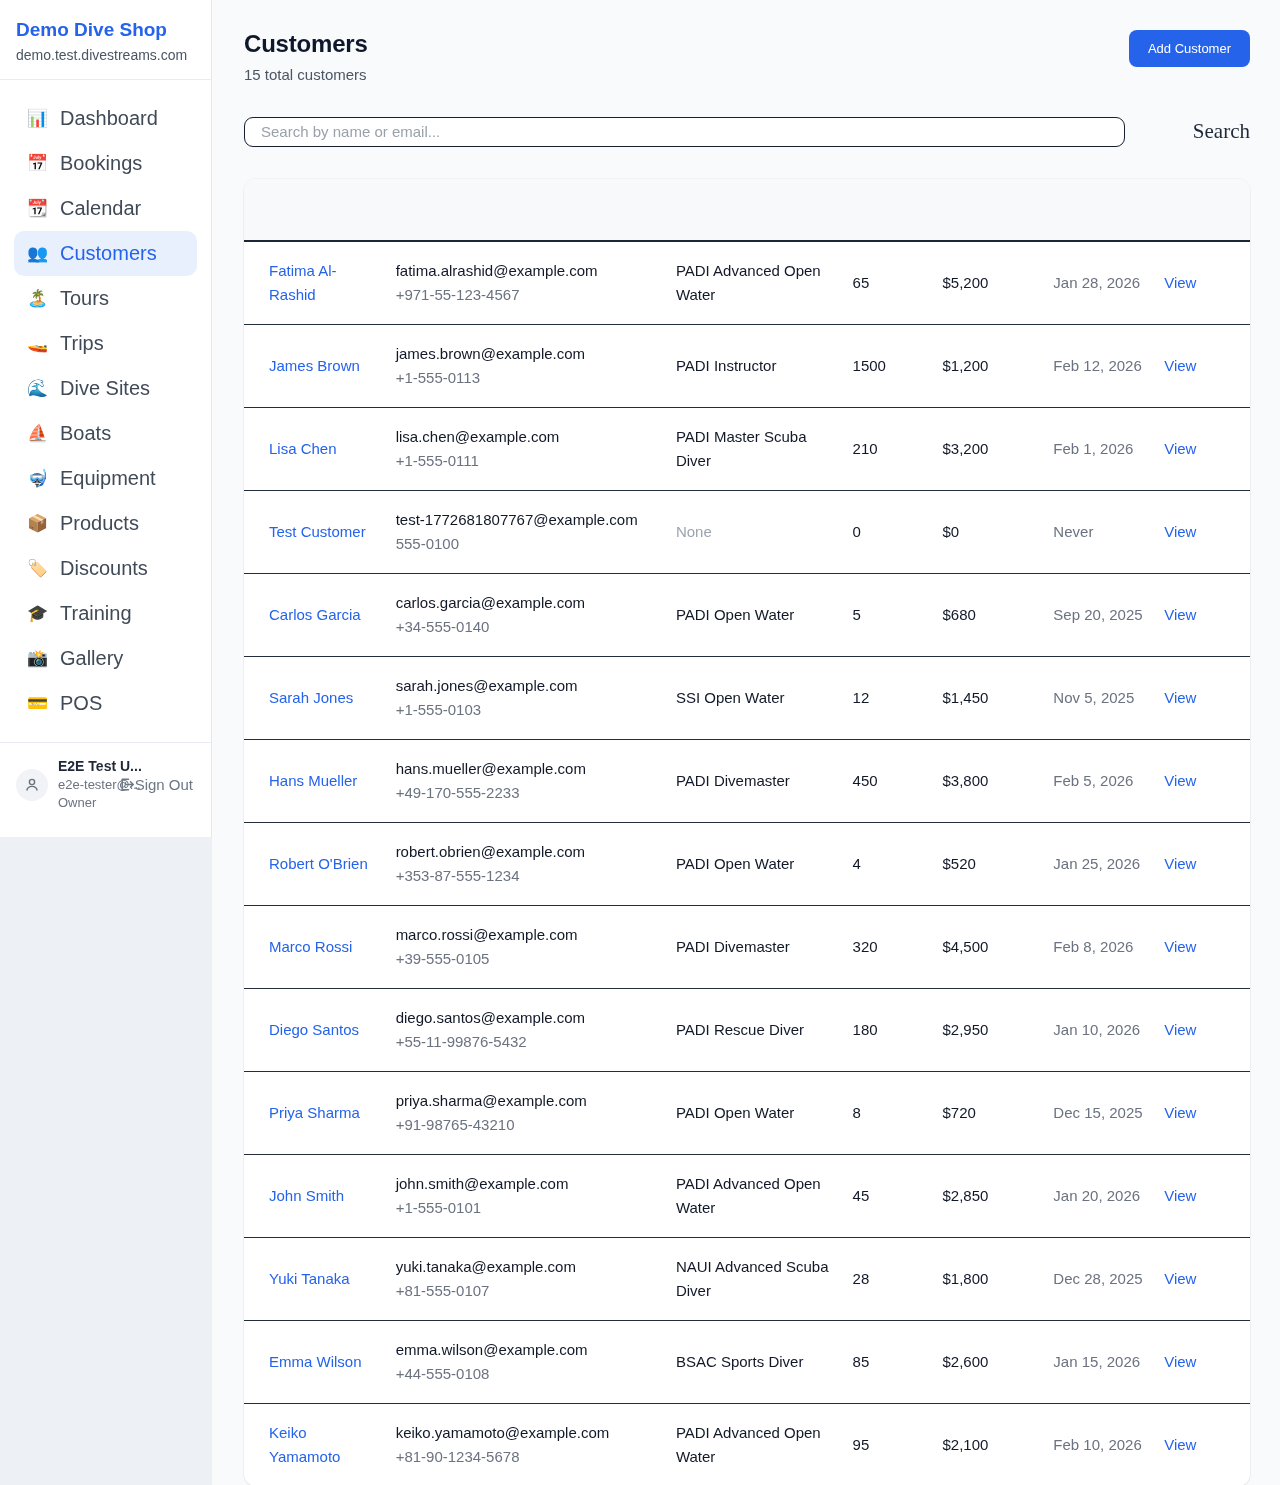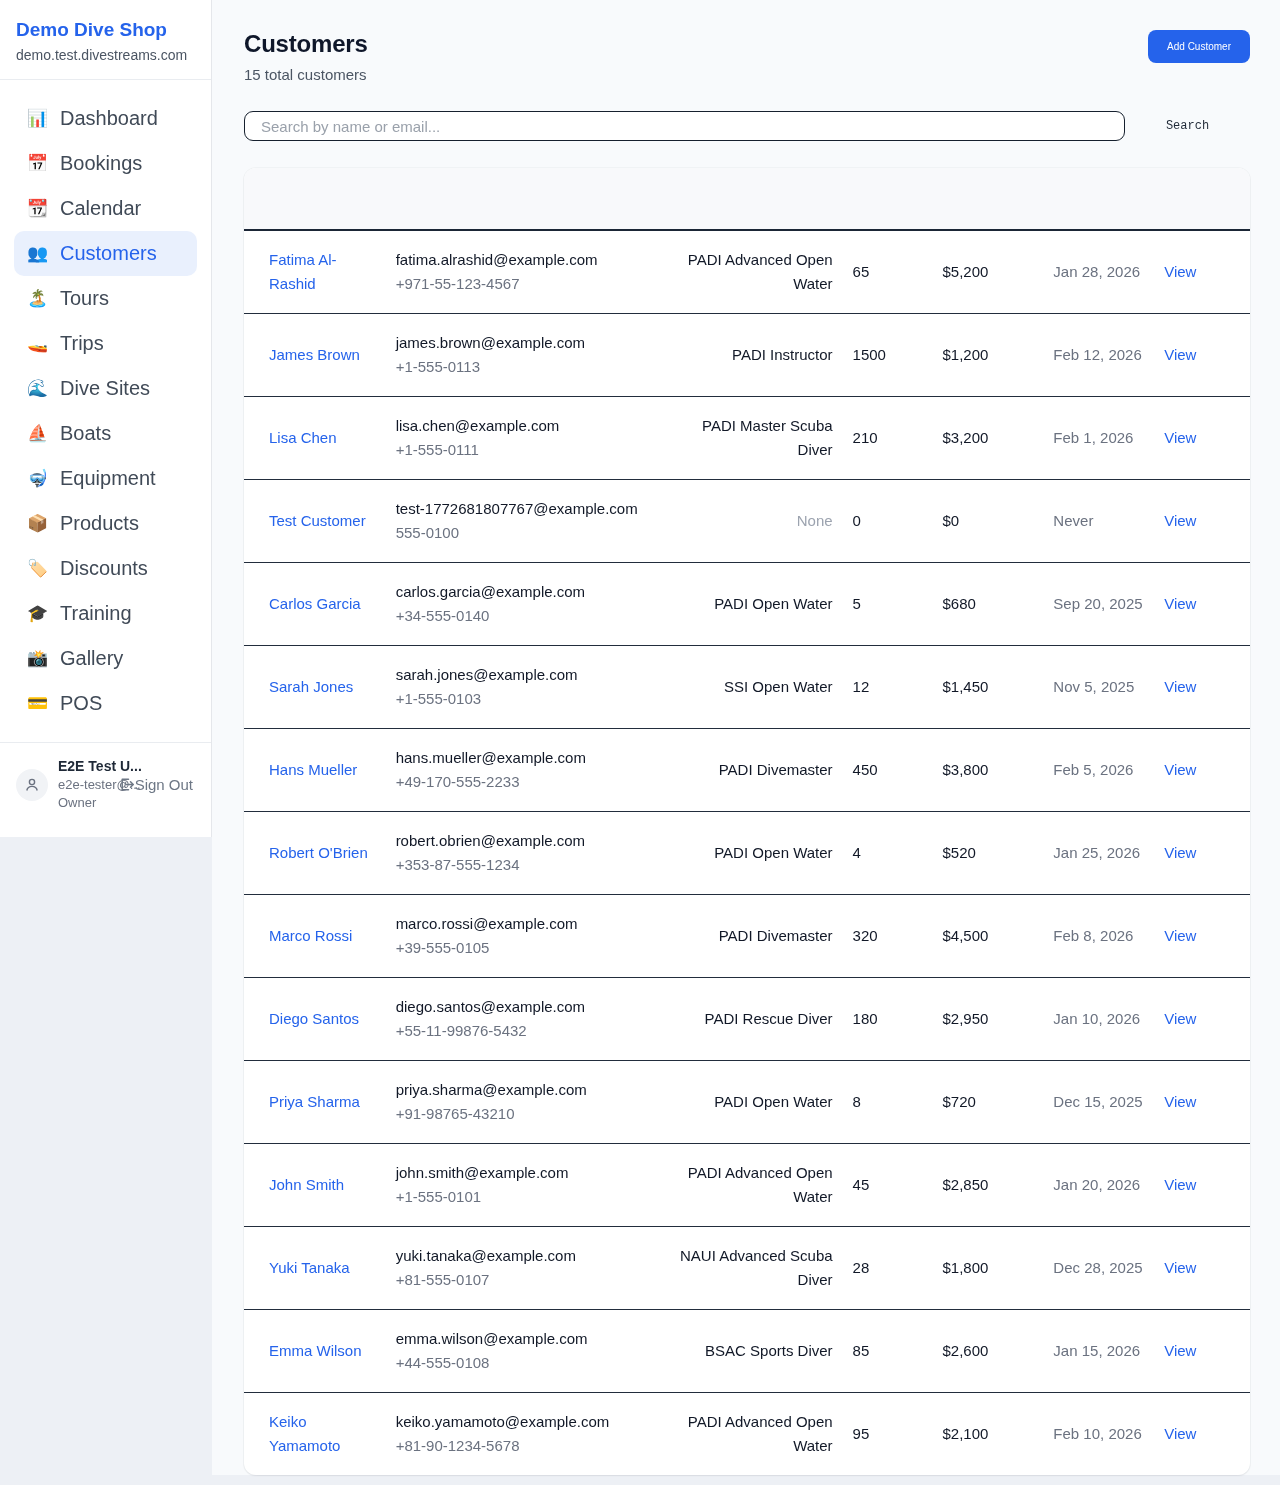--- a/index.html
+++ b/index.html
@@ -50,36 +50,36 @@
     flex: 1;
     background: #f8fafc;
     min-height: 1460px;
     padding: 30px 30px 0 32px;
   }
   .page-header { display: flex; justify-content: space-between; align-items: flex-start; margin-bottom: 28px; }
   .page-title { font-size: 24px; font-weight: bold; color: #0f172a; letter-spacing: -0.2px; }
   .page-subtitle { font-size: 15px; color: #4b5563; margin-top: 8px; }
   .add-btn {
     background: #2563eb; color: #ffffff; border: none;
-    font-family: inherit; font-size: 10px; font-weight: 500;
+    font-family: inherit; font-size: 13px; font-weight: 500;
     padding: 11px 19px; border-radius: 8px; cursor: pointer;
   }
 
   .search-row { display: flex; align-items: center; margin-bottom: 27px; }
   .search-input {
     flex: 1; height: 30px;
     border: 1.5px solid #16202e; border-radius: 9px;
     padding: 0 16px; font-family: inherit; font-size: 15px;
     background: #ffffff; color: #0369a1; outline: none;
   }
   .search-input::placeholder { color: #9aa1ab; }
   .search-btn {
-    background: none; border: none; font-family: Liberation Mono, monospace;
-    font-size: 12px; color: #1f2937; cursor: pointer;
-    width: 125px; text-align: center; padding: 8px 0;
+    background: none; border: none; font-family: Liberation Serif, serif;
+    font-size: 21px; color: #1f2937; cursor: pointer;
+    width: 125px; text-align: right; padding: 8px 0;
   }
 
   .card {
     background: #ffffff;
     border-radius: 12px;
     box-shadow: 0 1px 2px rgba(15, 23, 42, 0.06), 0 0 0 1px rgba(15, 23, 42, 0.03);
     overflow: hidden;
   }
   table { width: 100%; border-collapse: collapse; table-layout: fixed; }
   thead th {
@@ -94,21 +94,21 @@
   tbody td {
     padding: 17px 20px 17px 0;
     vertical-align: middle;
     border-bottom: 1px solid #222d3d;
     font-size: 15px; line-height: 1.6;
   }
   tbody tr:last-child td { border-bottom: none; }
   .name-link { color: #2563eb; font-weight: 500; text-decoration: none; cursor: pointer; }
   .email { color: #111827; overflow-wrap: break-word; }
   .phone { color: #6b7280; }
-  .cert-cell { color: #111827; text-align: right; }
+  .cert-cell { color: #111827; }
   .cert-cell.none { color: #9ca3af; }
   .dives-cell, .spent-cell { color: #111827; }
   .lastdive-cell { color: #6b7280; }
   .view-link { color: #2563eb; text-decoration: none; cursor: pointer; }
 </style>
 </head>
 <body>
 
 <div class="app">
 

